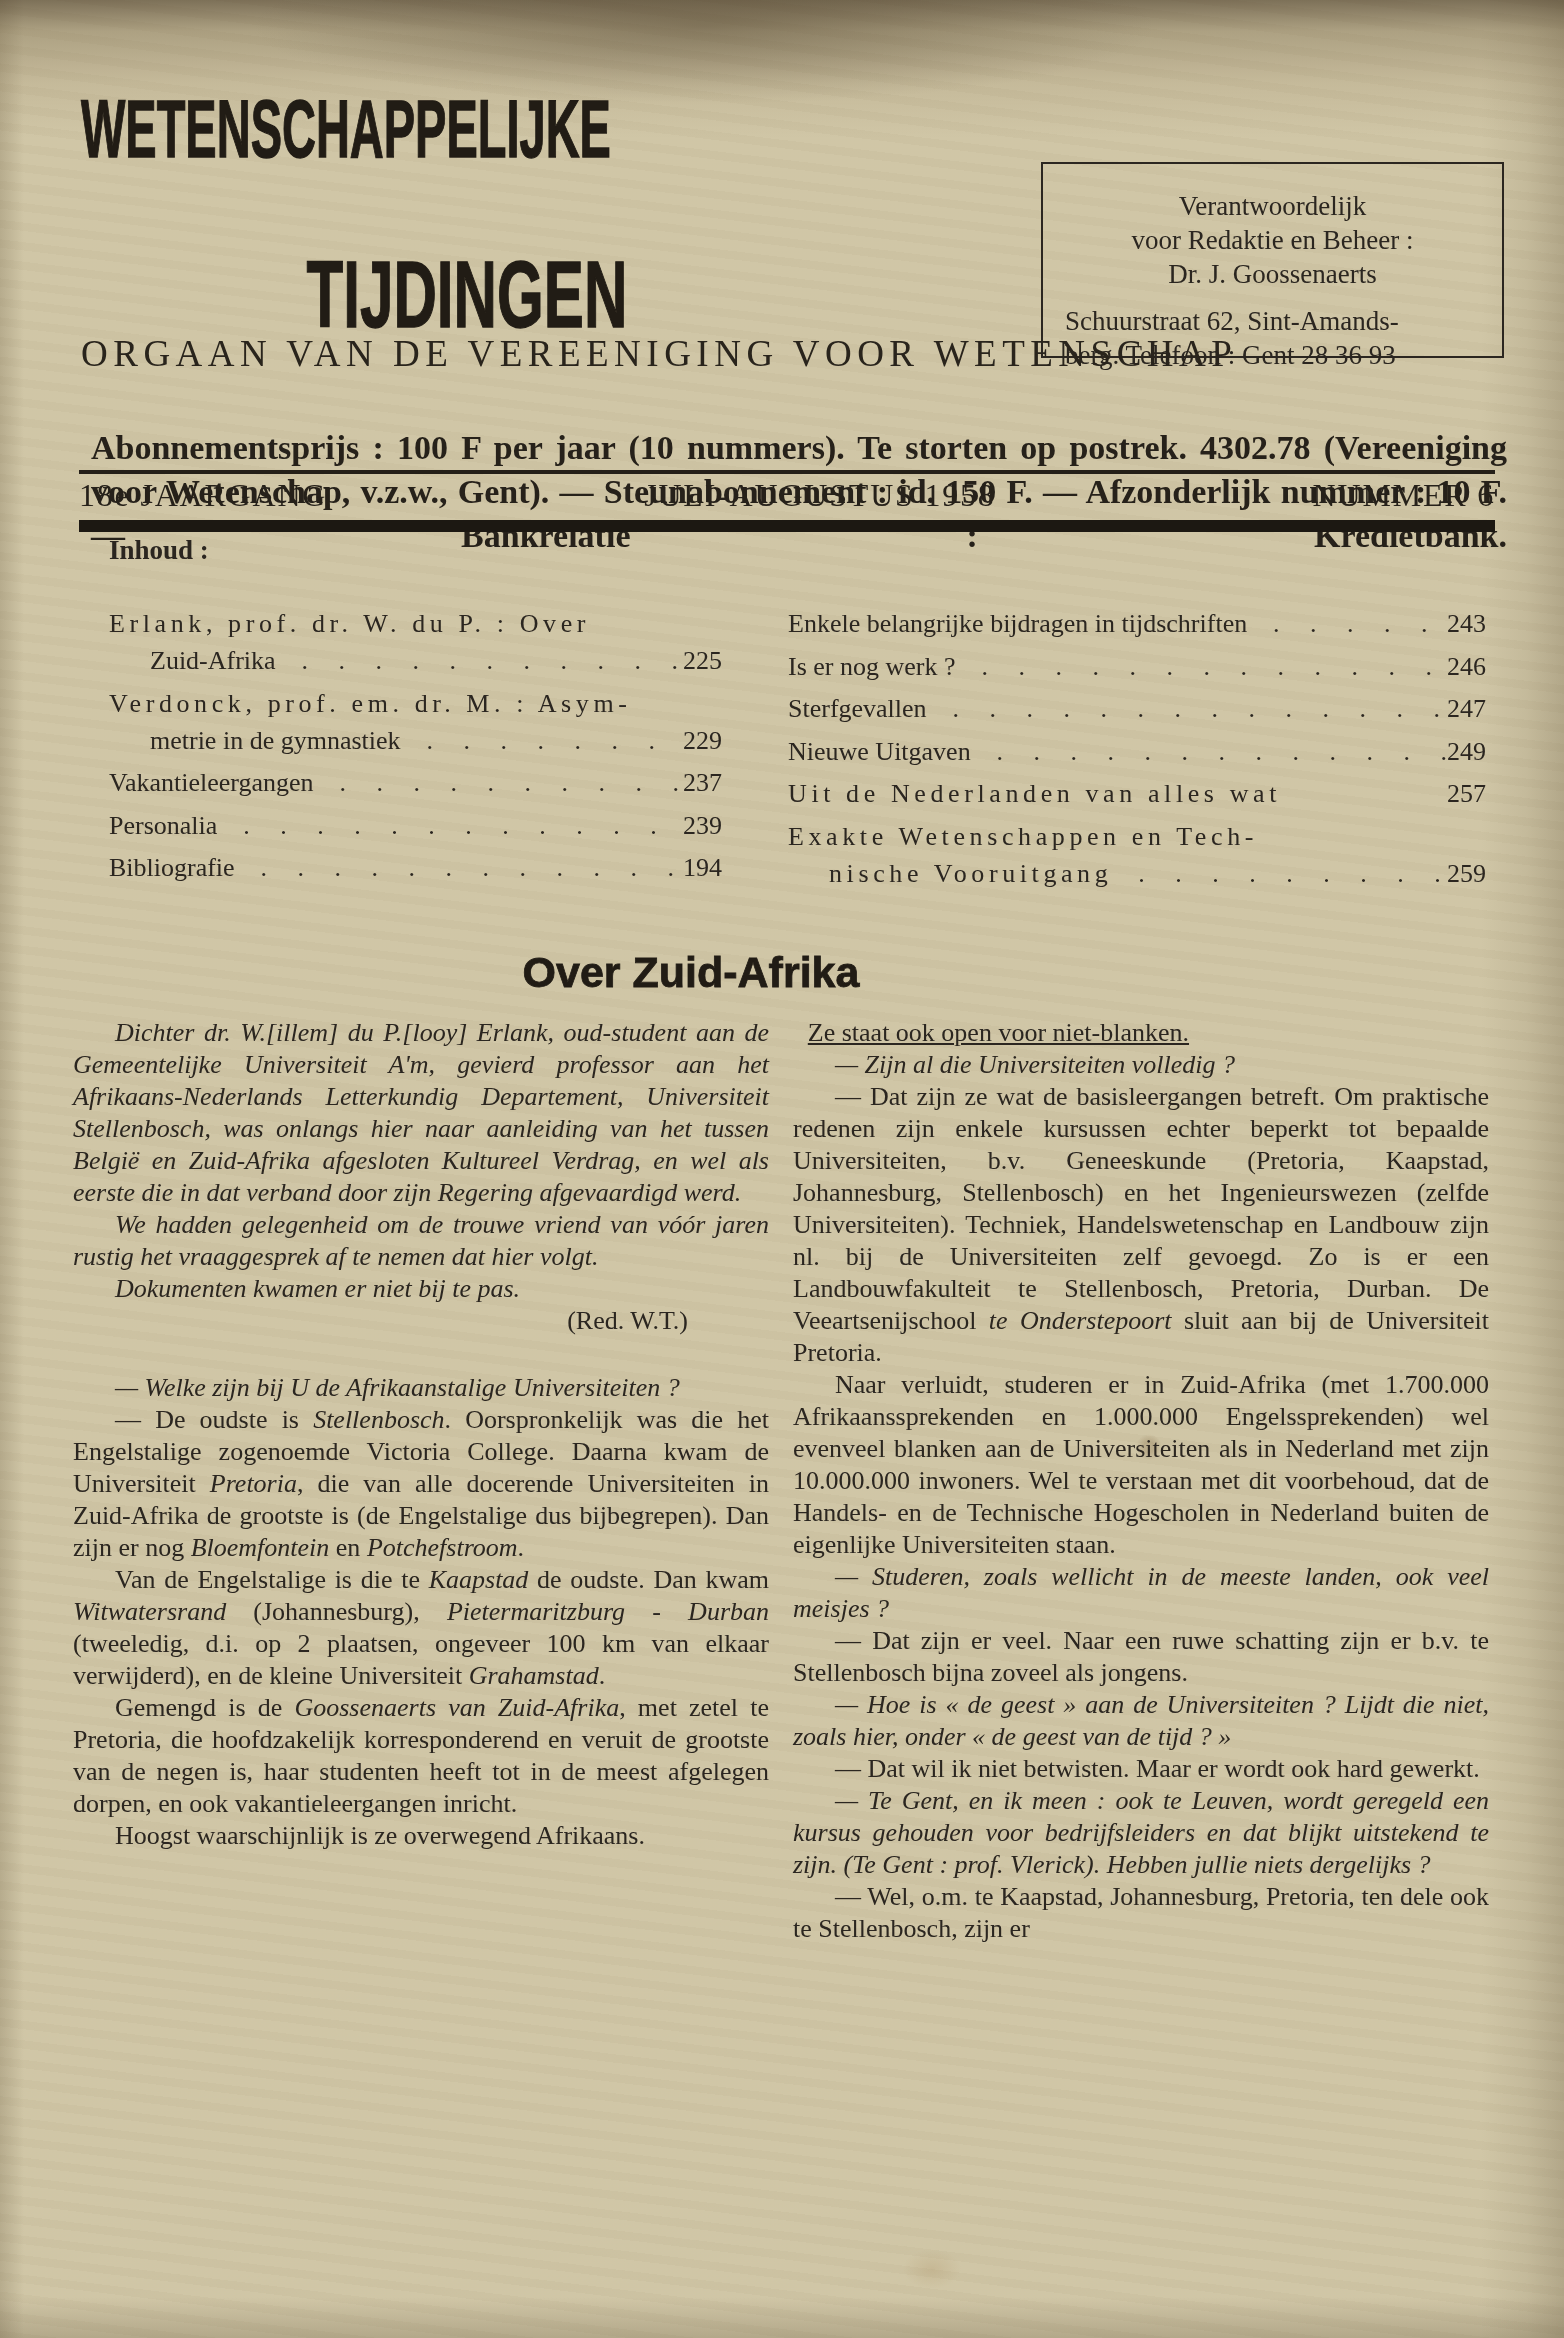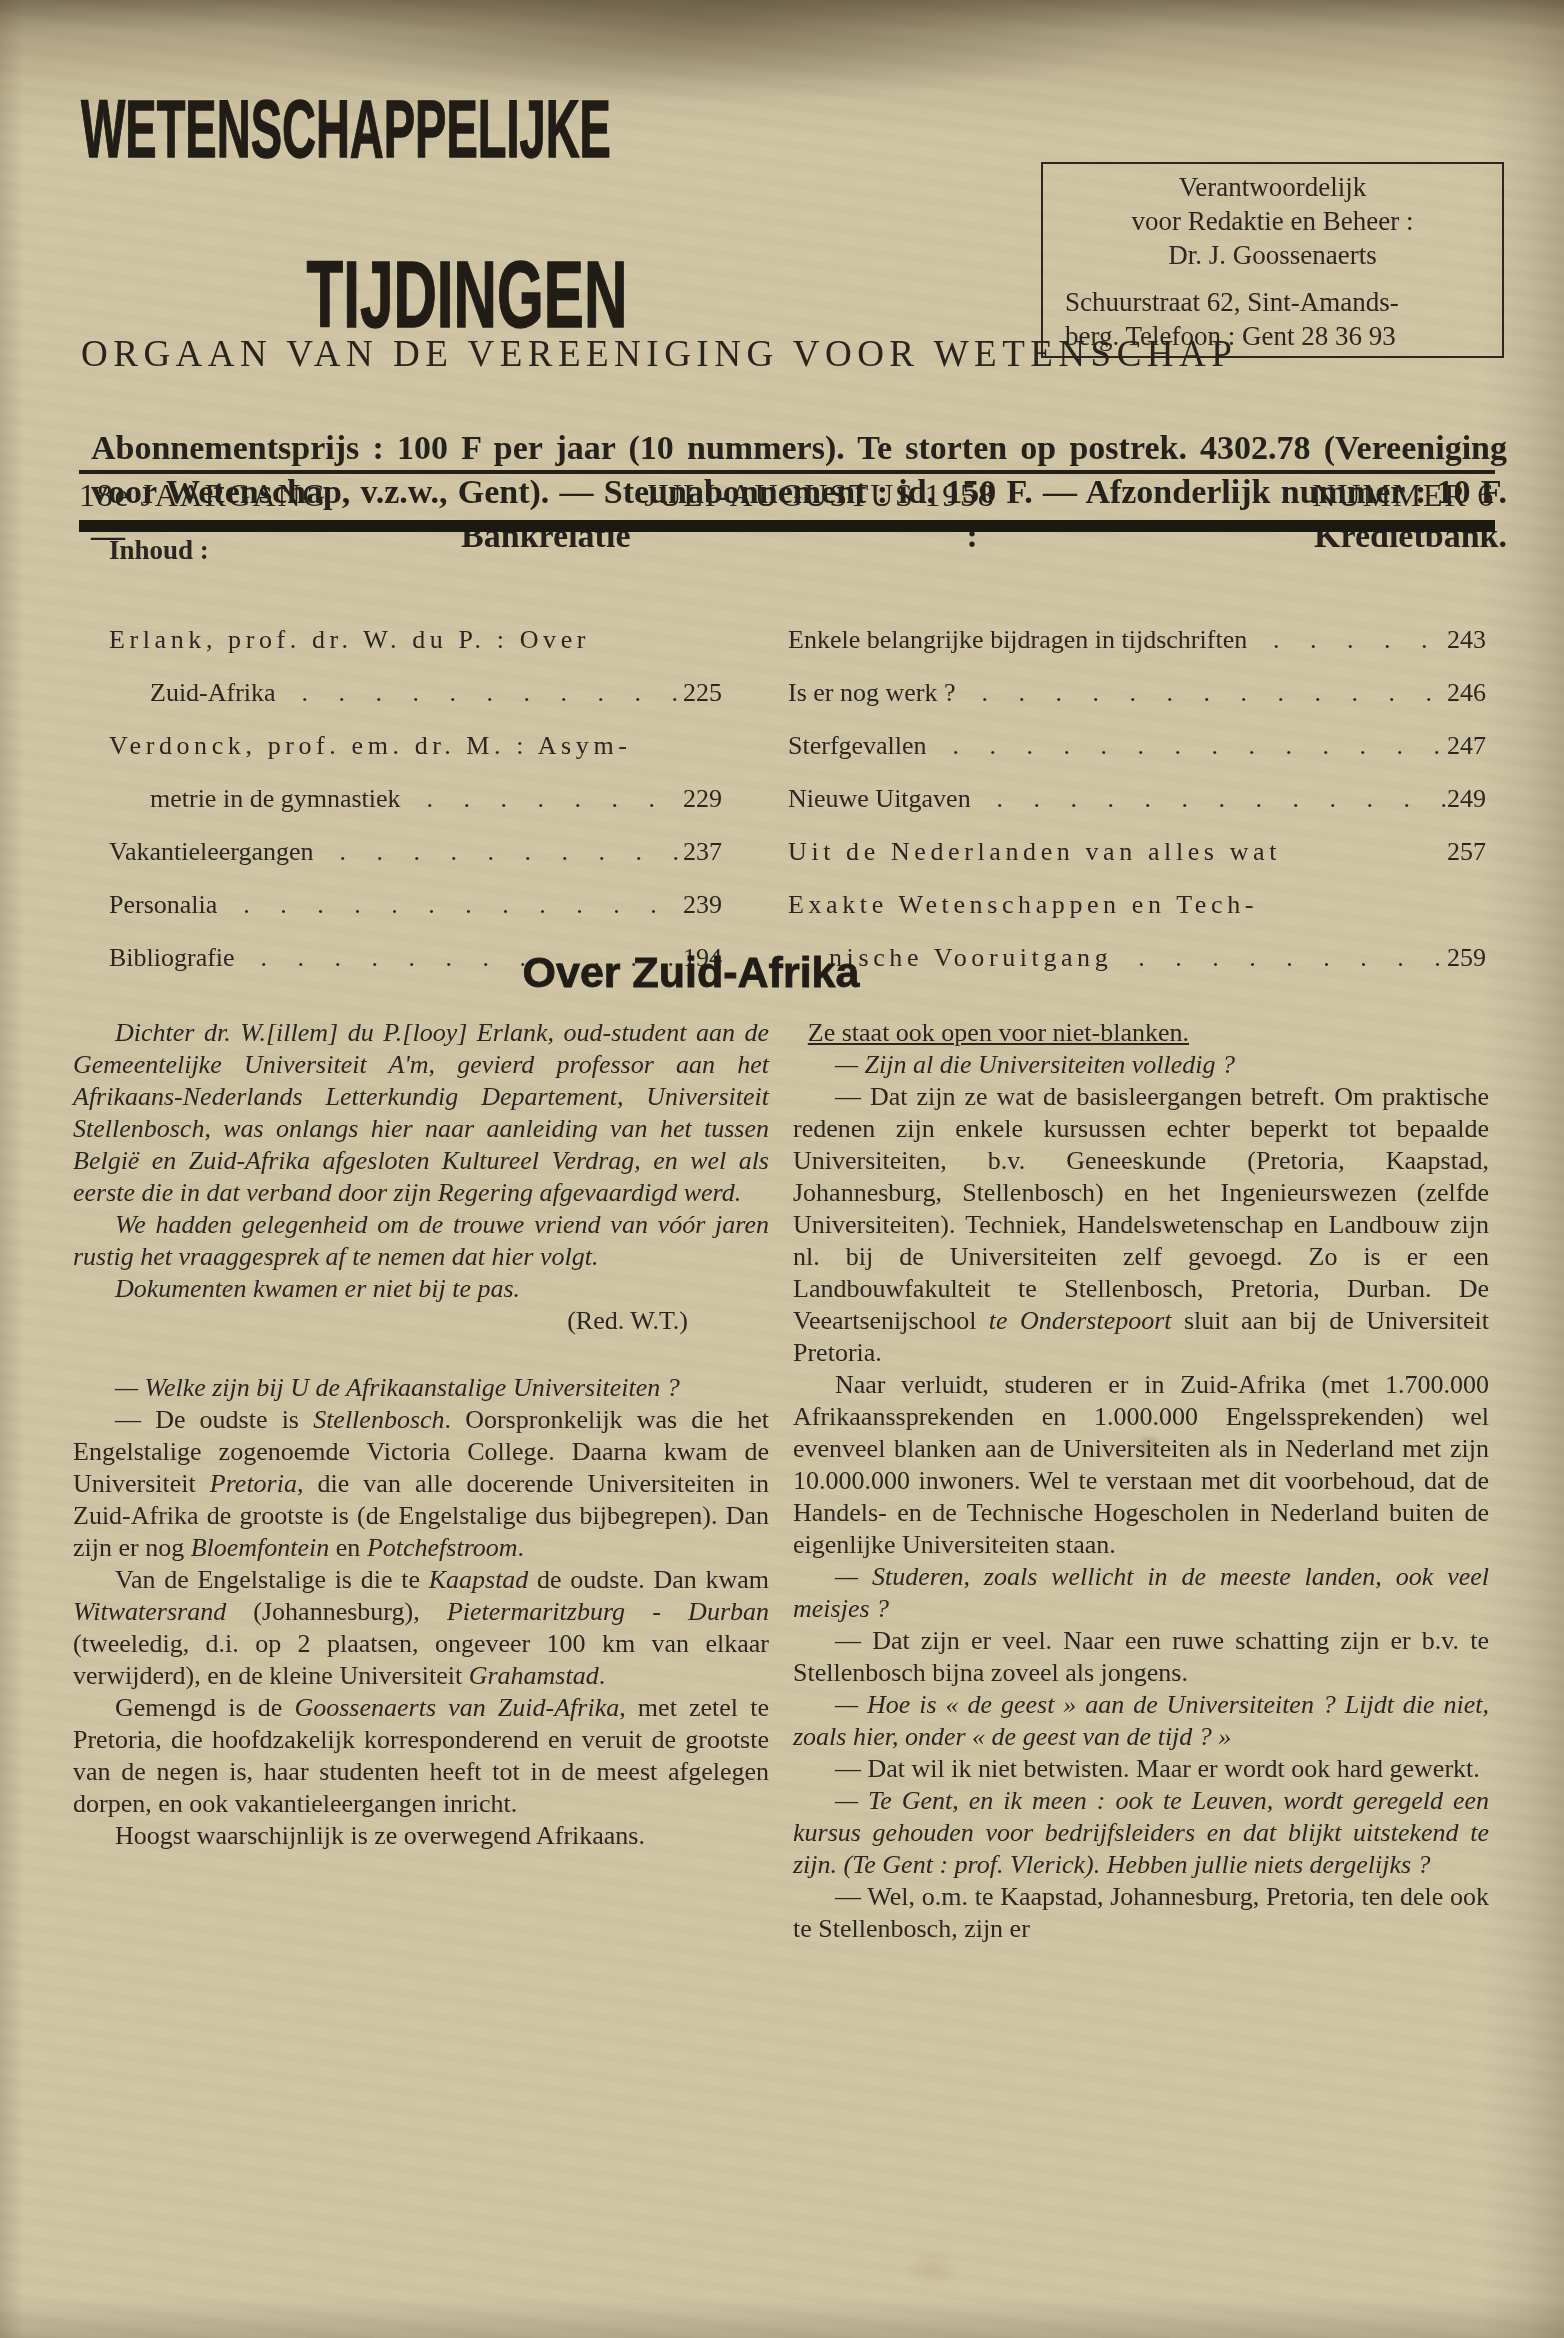--- a/index.html
+++ b/index.html
@@ -24,40 +24,40 @@
       color:#211c15;-webkit-text-stroke:1.3px #211c15;
       transform:scaleX(.58);transform-origin:left top;}
   .m2row{position:absolute;left:81px;top:248px;width:546px;text-align:right;}
   .m2{display:inline-block;white-space:nowrap;
       font-family:"Liberation Sans",sans-serif;font-weight:bold;font-size:94px;line-height:1;
       color:#211c15;-webkit-text-stroke:1.3px #211c15;
       transform:scaleX(.64);transform-origin:right top;}
   .organ{position:absolute;left:81px;top:334px;white-space:nowrap;
       font-size:37px;line-height:1.1;letter-spacing:5.5px;color:#29241c;}
   .editorbox{box-sizing:border-box;position:absolute;left:1041px;top:162px;width:463px;height:196px;
-      border:2.8px solid #2b2620;padding:6px 22px 0 22px;font-size:27px;line-height:34px;}
+      border:2.8px solid #2b2620;padding:25px 22px 0 22px;font-size:27px;line-height:34px;}
   .eb-center{text-align:center;}
   .eb-left{margin-top:13px;text-align:left;}
   
   .subscription{position:absolute;left:79px;top:414px;width:1416px;margin:12px;
       font-weight:bold;font-size:34px;line-height:44px;color:#26211a;
       text-align:justify;text-align-last:justify;}
   
   .rule-medium{position:absolute;left:79px;top:470px;width:1416px;height:3.7px;background:#241f18;}
   .issue-row{position:absolute;left:79px;top:475px;width:1416px;height:41px;
       display:flex;justify-content:space-between;align-items:center;
       font-size:32px;letter-spacing:1.8px;color:#26211a;}
   .rule-thick{position:absolute;left:79px;top:520px;width:1416px;height:12px;background:#1c1812;}
   
   .toc-heading{position:absolute;left:109px;top:535px;font-weight:bold;font-size:27px;}
   .toc-cols{position:absolute;left:109px;top:605px;width:1377px;display:flex;}
   .toc-colL{width:613px;}
   .toc-colR{margin-left:auto;width:698px;}
   .toc-entry{margin-bottom:5.5px;}
-  .toc-line{display:flex;align-items:baseline;font-size:26px;line-height:37px;margin-top:16px;}
+  .toc-line{display:flex;align-items:baseline;font-size:26px;line-height:37px;}
   .toc-line.ind{padding-left:41px;}
   .toc-line.sp{letter-spacing:4.6px;}
   .toc-line .t{flex:none;}
   .leader{flex:1 1 auto;overflow:hidden;white-space:nowrap;letter-spacing:12px;padding:0 7.4px;letter-spacing:12px;}
   .pg{flex:none;letter-spacing:normal;}
   
   .article-title{position:absolute;left:79px;top:949px;width:1416px;margin:0;text-align:center;
       font-family:"Liberation Sans",sans-serif;font-weight:bold;font-size:43px;line-height:1.1;
       color:#211c15;-webkit-text-stroke:0.8px #211c15;transform:translateX(-96px);}
   .article-cols{position:absolute;left:73px;top:1017px;width:1416px;display:flex;gap:24px;}

